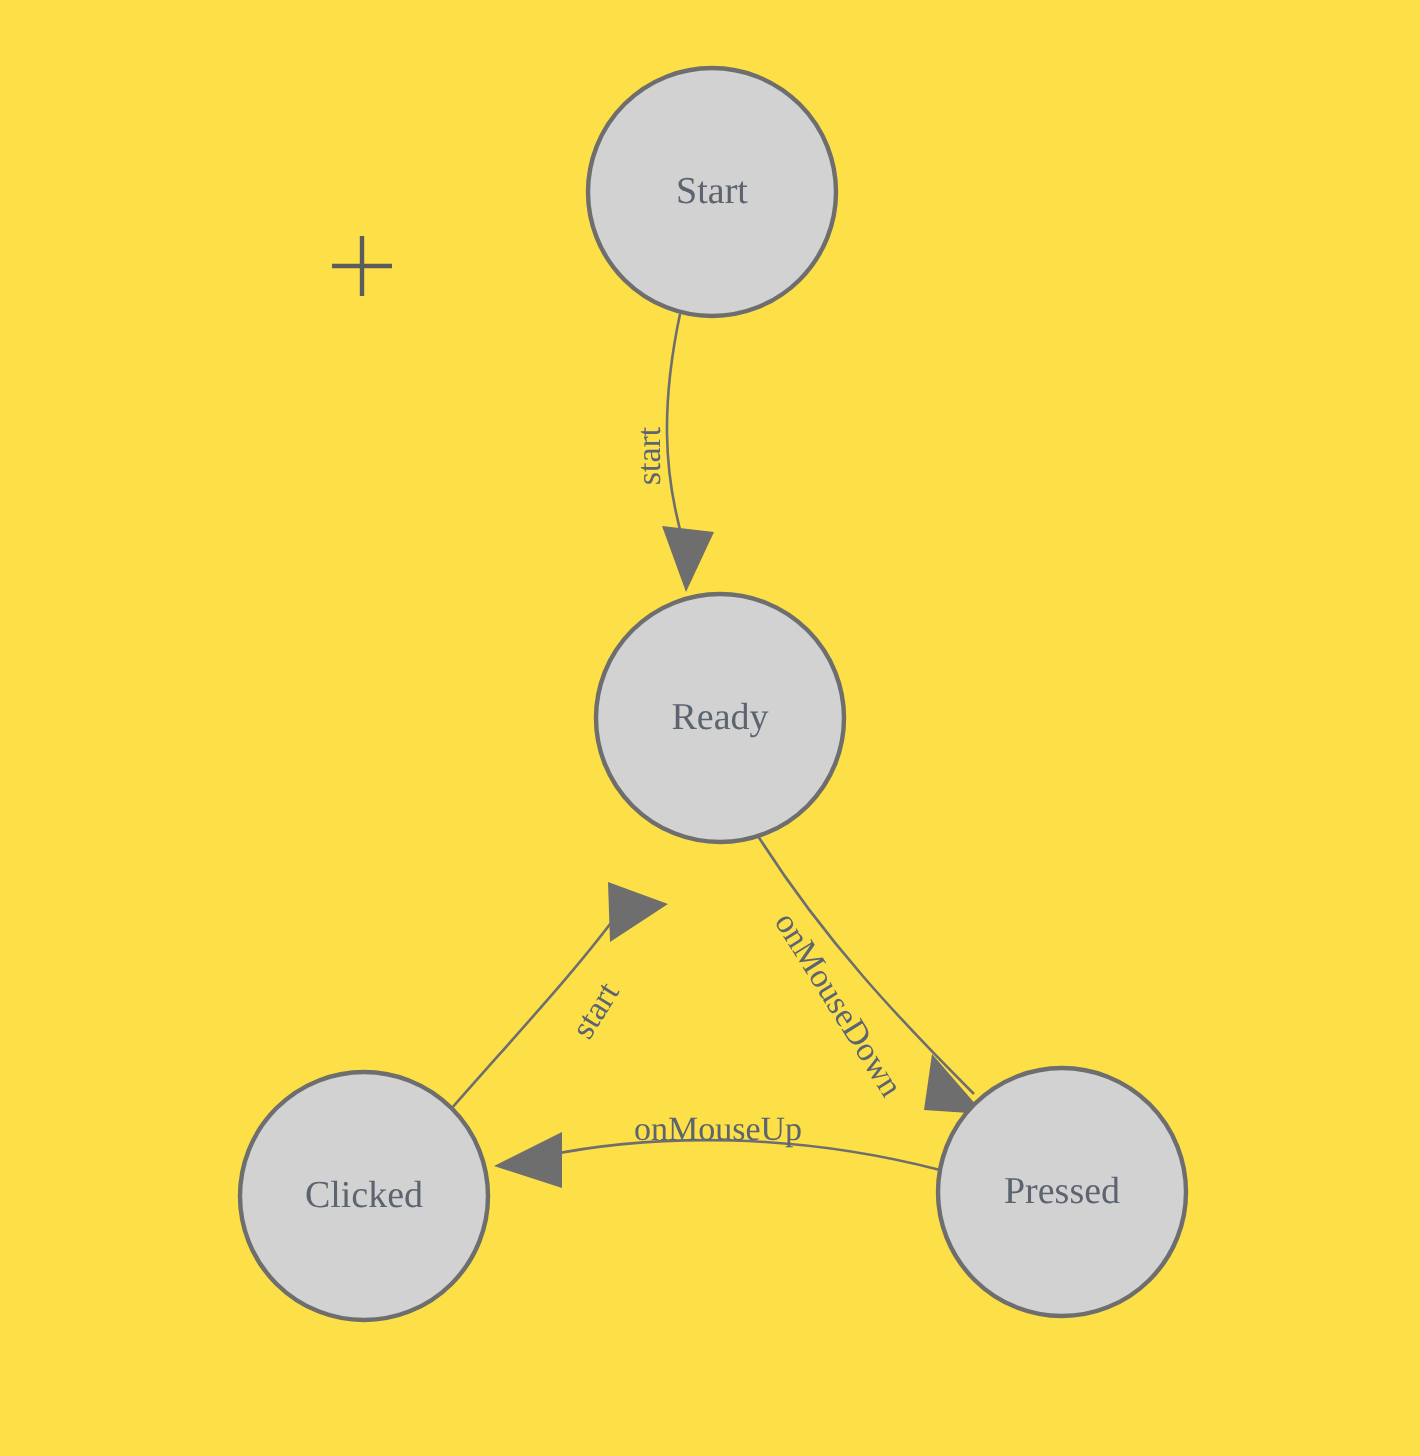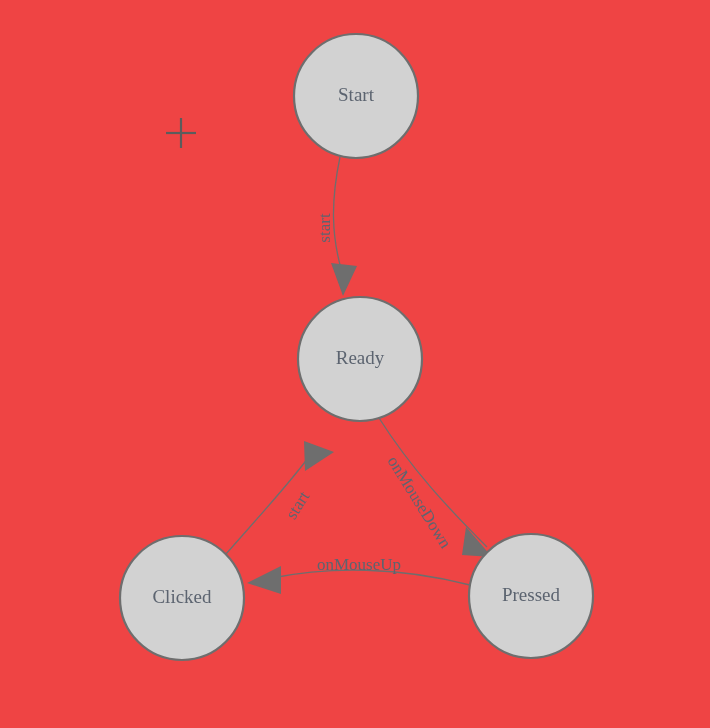--- a/index.html
+++ b/index.html
@@ -10,21 +10,21 @@
   body {
     width: 710px;
     height: 728px;
     font-family: "Liberation Serif", "DejaVu Serif", serif;
     overflow: hidden;
   }
   #canvas {
     position: relative;
     width: 710px;
     height: 728px;
-    background: #ef4444;
+    background: #fde047;
   }
   svg#diagram {
     position: absolute;
     left: 0;
     top: 0;
     width: 710px;
     height: 728px;
   }
   .node-circle {
     fill: #d2d2d2;

